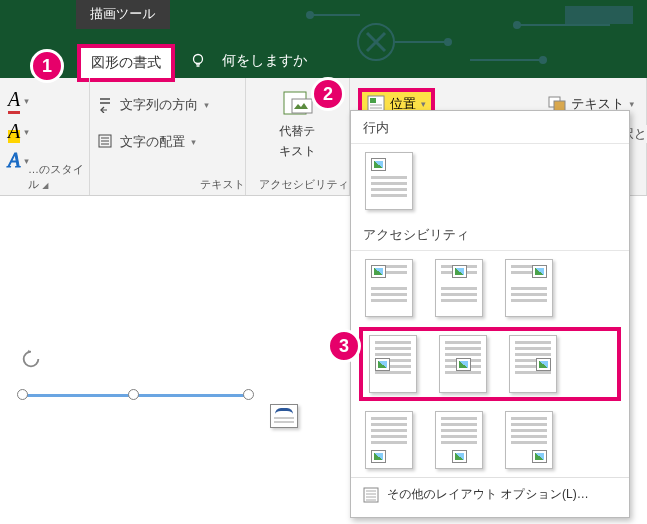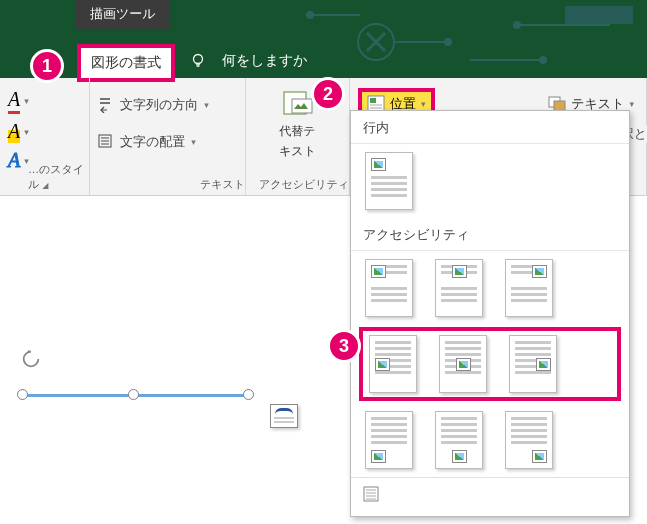--- a/index.html
+++ b/index.html
@@ -504,20 +504,21 @@
         <div class="pict" style="bottom:5px;right:5px"></div>
         <div class="line"></div>
       </div>
   </div>
 
   <div class="dd-footer">
     <svg width="16" height="16">
         <rect x="1" y="1" width="14" height="14" fill="none" stroke="#888"></rect>
         <path d="M3 4h10M3 7h10M3 10h10M3 13h10" stroke="#aaa"></path>
       </svg>
+    <span>その他のレイアウト オプション(L)…</span>
   </div>
 </div>
 
 <div class="canvas-area"></div>
 <svg class="rot" viewBox="0 0 24 24">
     <path d="M12 4a8 8 0 108 8" fill="none" stroke="#888" stroke-width="2"></path>
     <path d="M9 2l3 2-3 2z" fill="#888"></path>
   </svg>
 <div class="sel-box"></div>
 <div class="handle h-l"></div>

